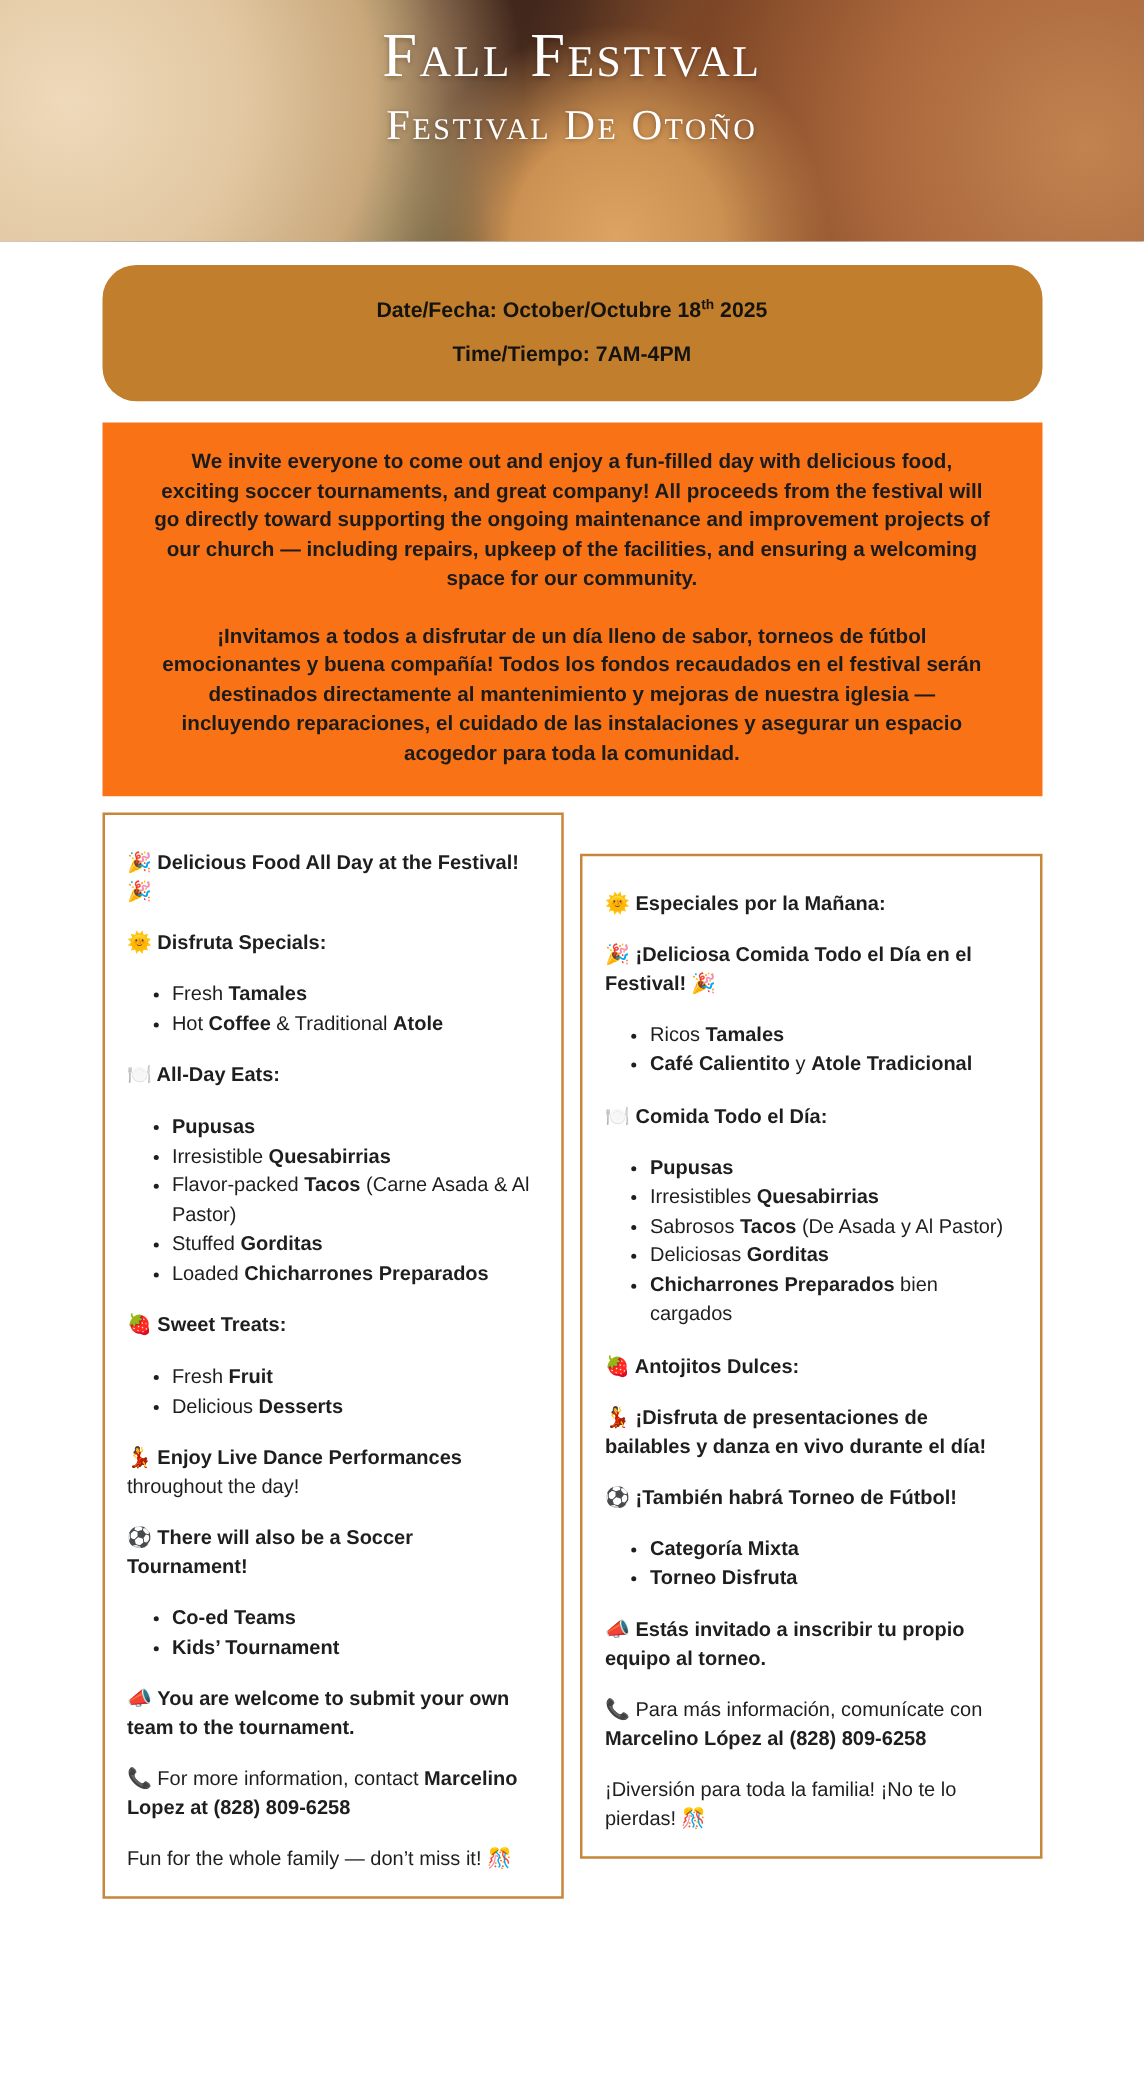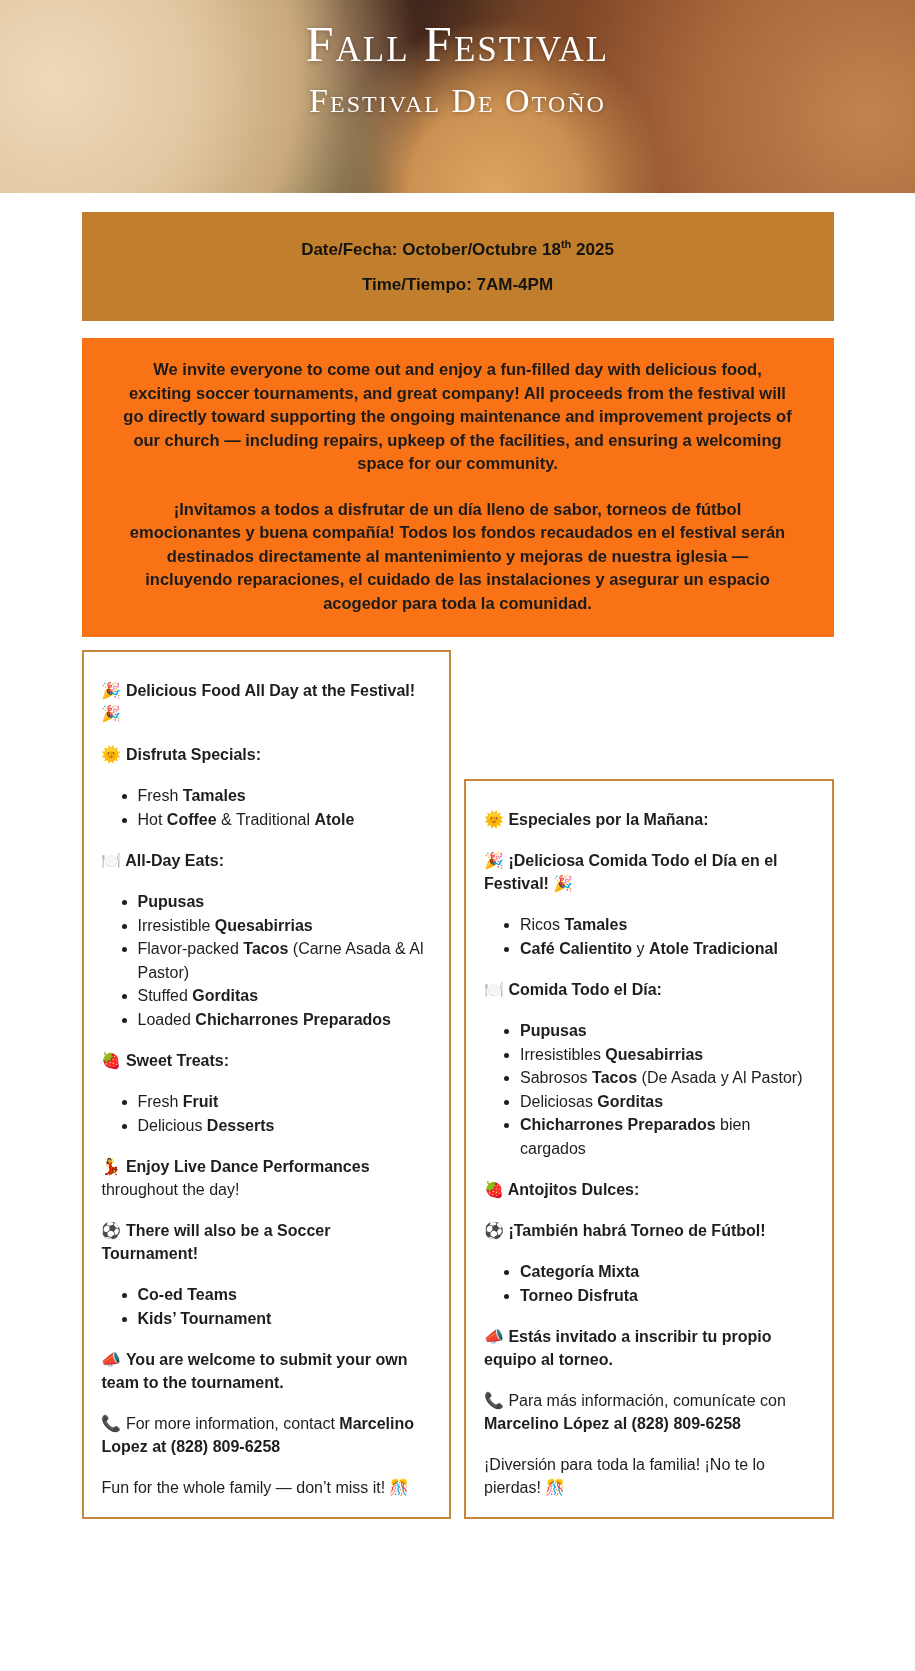--- a/index.html
+++ b/index.html
@@ -30,38 +30,38 @@
   .hero-subtitle{
     margin:8px auto 0;max-width:460px;
     font-family:"Liberation Serif",serif;font-variant:small-caps;
     font-size:34px;line-height:1.12;font-weight:400;letter-spacing:2px;
     color:#ffffff;text-align:center;text-shadow:0 1px 4px rgba(40,20,10,.35);
   }
 
   
   .banner{
     width:752px;height:109px;margin:19px auto 0;background:#c17e2c;
-    display:flex;flex-direction:column;align-items:center;justify-content:center;gap:15px;
+    display:flex;flex-direction:column;align-items:center;justify-content:center;gap:15px;border-radius:27px;
   }
   .banner-line{font-size:17px;font-weight:700;color:#151310;line-height:1.2;}
   .banner-line sup{font-size:11px;}
 
   
   .intro{
     width:752px;margin:17px auto 0;box-sizing:border-box;
     background:#f97316;padding:20px 40px 22px;
   }
   .intro p{
     margin:0;font-size:16.5px;font-weight:700;line-height:23.5px;
     text-align:center;color:#1b1b1b;
   }
   .intro p + p{margin-top:22px;}
 
   
-  .cols{width:752px;margin:13px auto 12px;display:flex;gap:13px;align-items:flex-end;border-radius:11px;}
+  .cols{width:752px;margin:13px auto 12px;display:flex;gap:13px;align-items:center;border-radius:11px;}
   .card{
     flex:1;box-sizing:border-box;border:2px solid #c6873a;background:#ffffff;
     padding:27px 18px 18px;
   }
   .block{margin:18px 0 0;font-size:16px;line-height:23px;color:#1e1e1e;}
   .card .block:first-child{margin-top:0;}
   .heading{font-weight:700;}
   .list{margin:18px 0 0;padding:0 0 0 36px;}
   .list li{font-size:16px;line-height:23.5px;color:#1e1e1e;}
   .b{font-weight:700;}
@@ -127,20 +127,21 @@
         </ul>
         <p class="block heading"><span class="emoji">🍽️</span> <span class="b">Comida Todo el Día:</span></p>
         <ul class="list">
           <li><span class="b">Pupusas</span></li>
           <li><span>Irresistibles </span><span class="b">Quesabirrias</span></li>
           <li><span>Sabrosos </span><span class="b">Tacos</span><span> (De Asada y Al Pastor)</span></li>
           <li><span>Deliciosas </span><span class="b">Gorditas</span></li>
           <li><span class="b">Chicharrones Preparados</span><span> bien cargados</span></li>
         </ul>
         <p class="block heading"><span class="emoji">🍓</span> <span class="b">Antojitos Dulces:</span></p>
+        <p class="block"><span class="emoji">💃</span> <span class="b">¡Disfruta de presentaciones de bailables y danza en vivo durante el día!</span></p>
         <p class="block"><span class="emoji">⚽</span> <span class="b">¡También habrá Torneo de Fútbol!</span></p>
         <ul class="list">
           <li><span class="b">Categoría Mixta</span></li>
           <li><span class="b">Torneo Disfruta</span></li>
         </ul>
         <p class="block"><span class="emoji">📣</span> <span class="b">Estás invitado a inscribir tu propio equipo al torneo.</span></p>
         <p class="block"><span class="emoji">📞</span> <span>Para más información, comunícate con </span><span class="b">Marcelino López al (828) 809-6258</span></p>
         <p class="block"><span>¡Diversión para toda la familia! ¡No te lo pierdas!</span> <span class="emoji">🎊</span></p>
       </div>
   </div>

